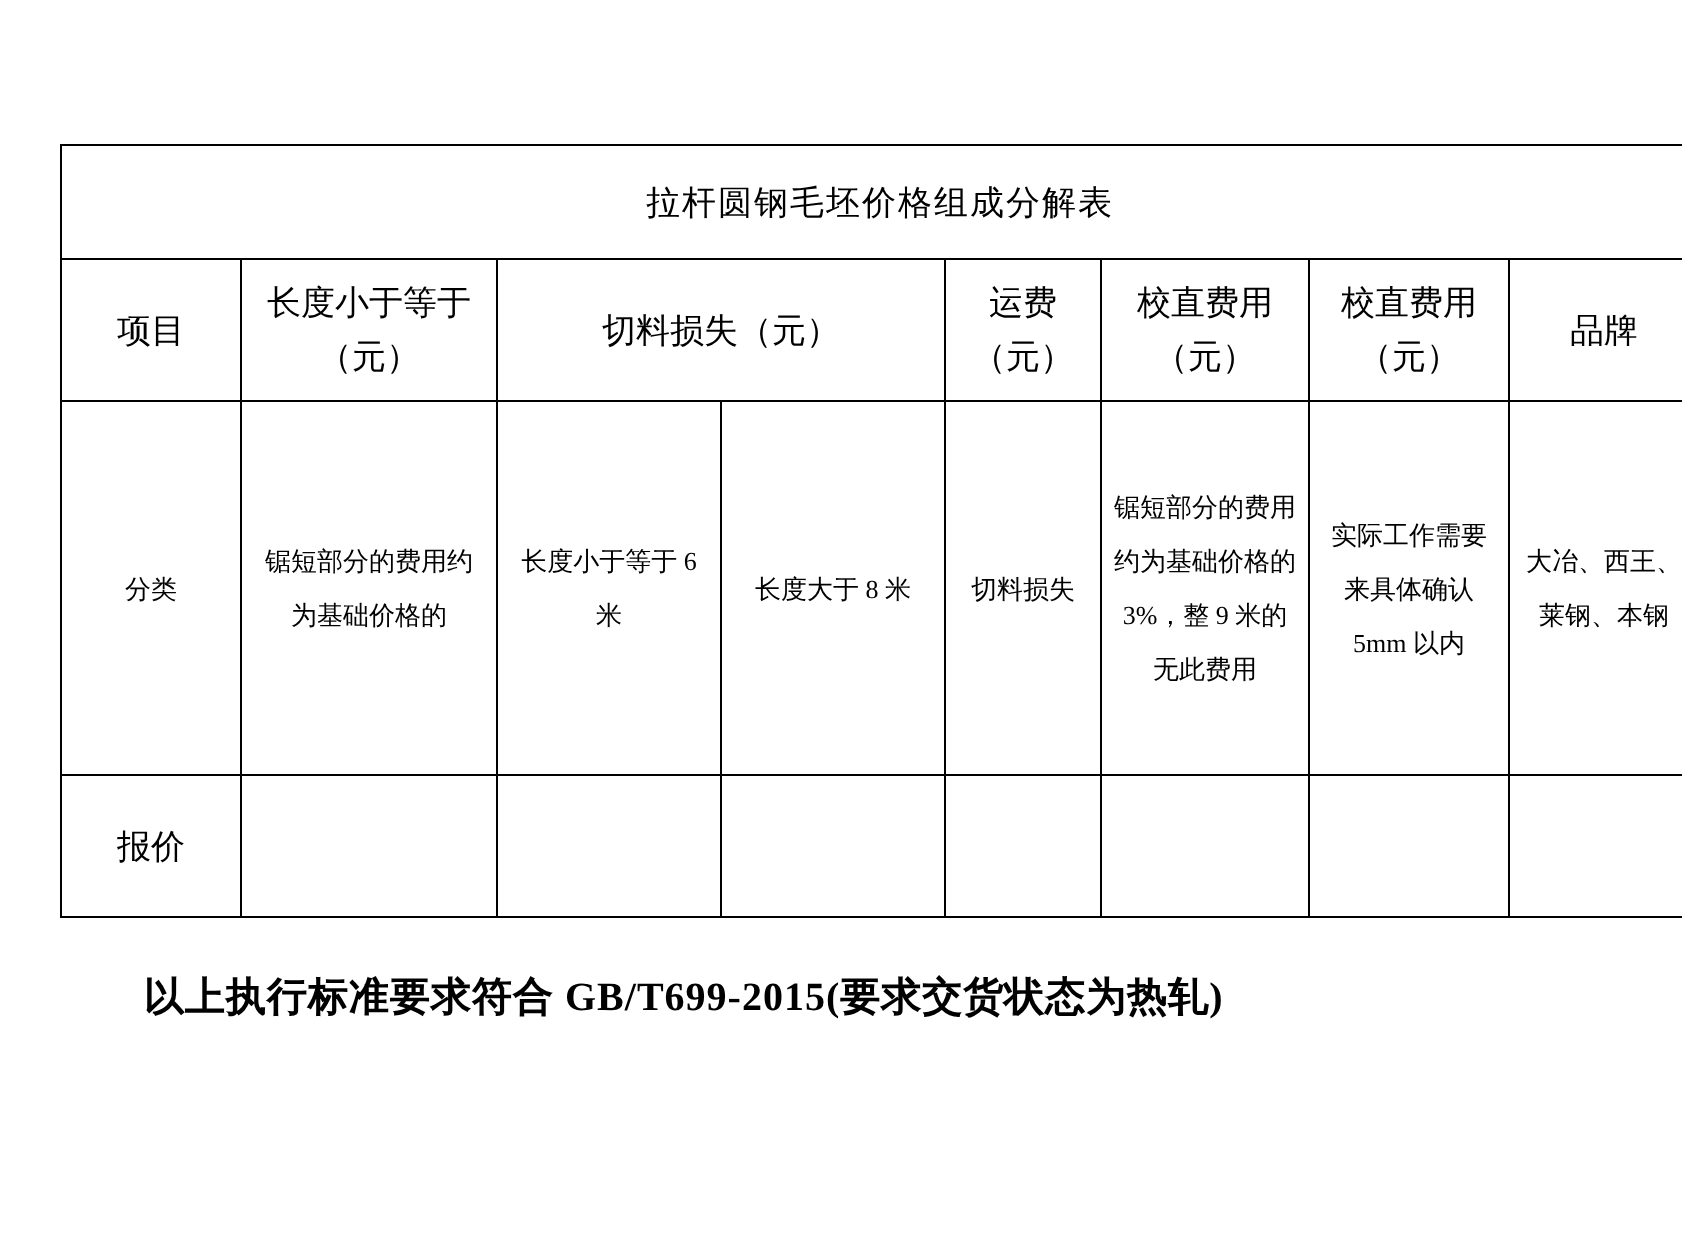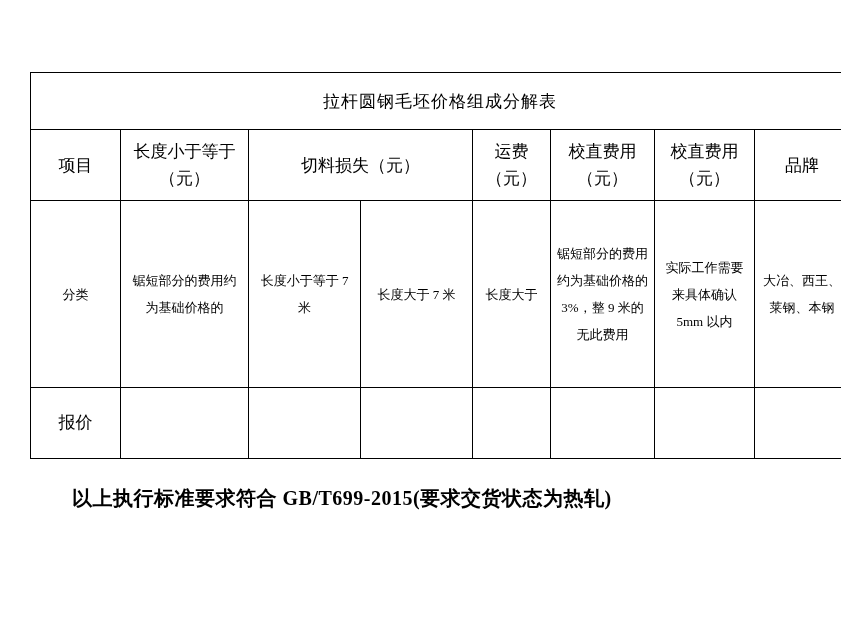--- a/index.html
+++ b/index.html
@@ -54,21 +54,20 @@
   tr.header-row td {
     height: 62px;
     font-size: 17px;
   }
   tr.data-row td {
     height: 178px;
     font-size: 13px;
   }
   tr.quote-row td {
     height: 62px;
-    font-family: Liberation Mono, monospace;
   }
   td.narrow-text {
     font-size: 16.5px;
     line-height: 26px;
   }
   .footer-note {
     margin: 26px 0 0 42px;
     font-size: 20px;
     font-weight: bold;
     letter-spacing: 0.5px;
@@ -103,23 +102,23 @@
         <td>长度小于等于（元）</td>
         <td colspan="2">切料损失（元）</td>
         <td>运费（元）</td>
         <td>校直费用（元）</td>
         <td>校直费用（元）</td>
         <td>品牌</td>
       </tr>
       <tr class="data-row">
         <td>分类</td>
         <td>锯短部分的费用约为基础价格的</td>
-        <td>长度小于等于 7 米</td>
-        <td>长度大于 7 米</td>
-        <td>长度大于</td>
+        <td>长度小于等于 6 米</td>
+        <td>长度大于 8 米</td>
+        <td>切料损失</td>
         <td class="narrow-text">锯短部分的费用约为基础价格的 3%，整 9 米的无此费用</td>
         <td class="narrow-text">实际工作需要来具体确认 5mm 以内</td>
         <td>大冶、西王、莱钢、本钢</td>
       </tr>
       <tr class="quote-row">
         <td>报价</td>
         <td></td>
         <td></td>
         <td></td>
         <td></td>

